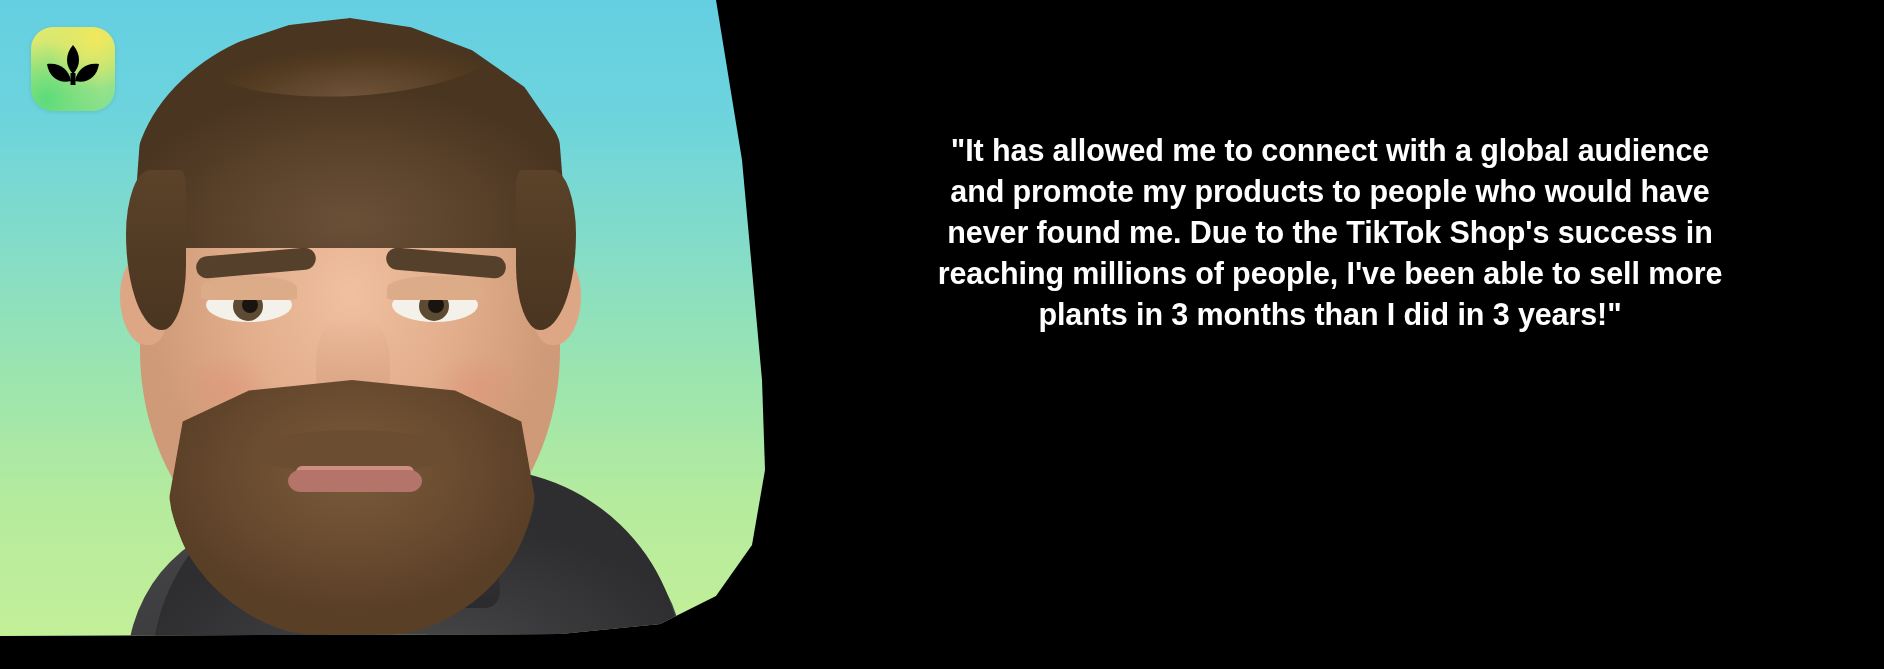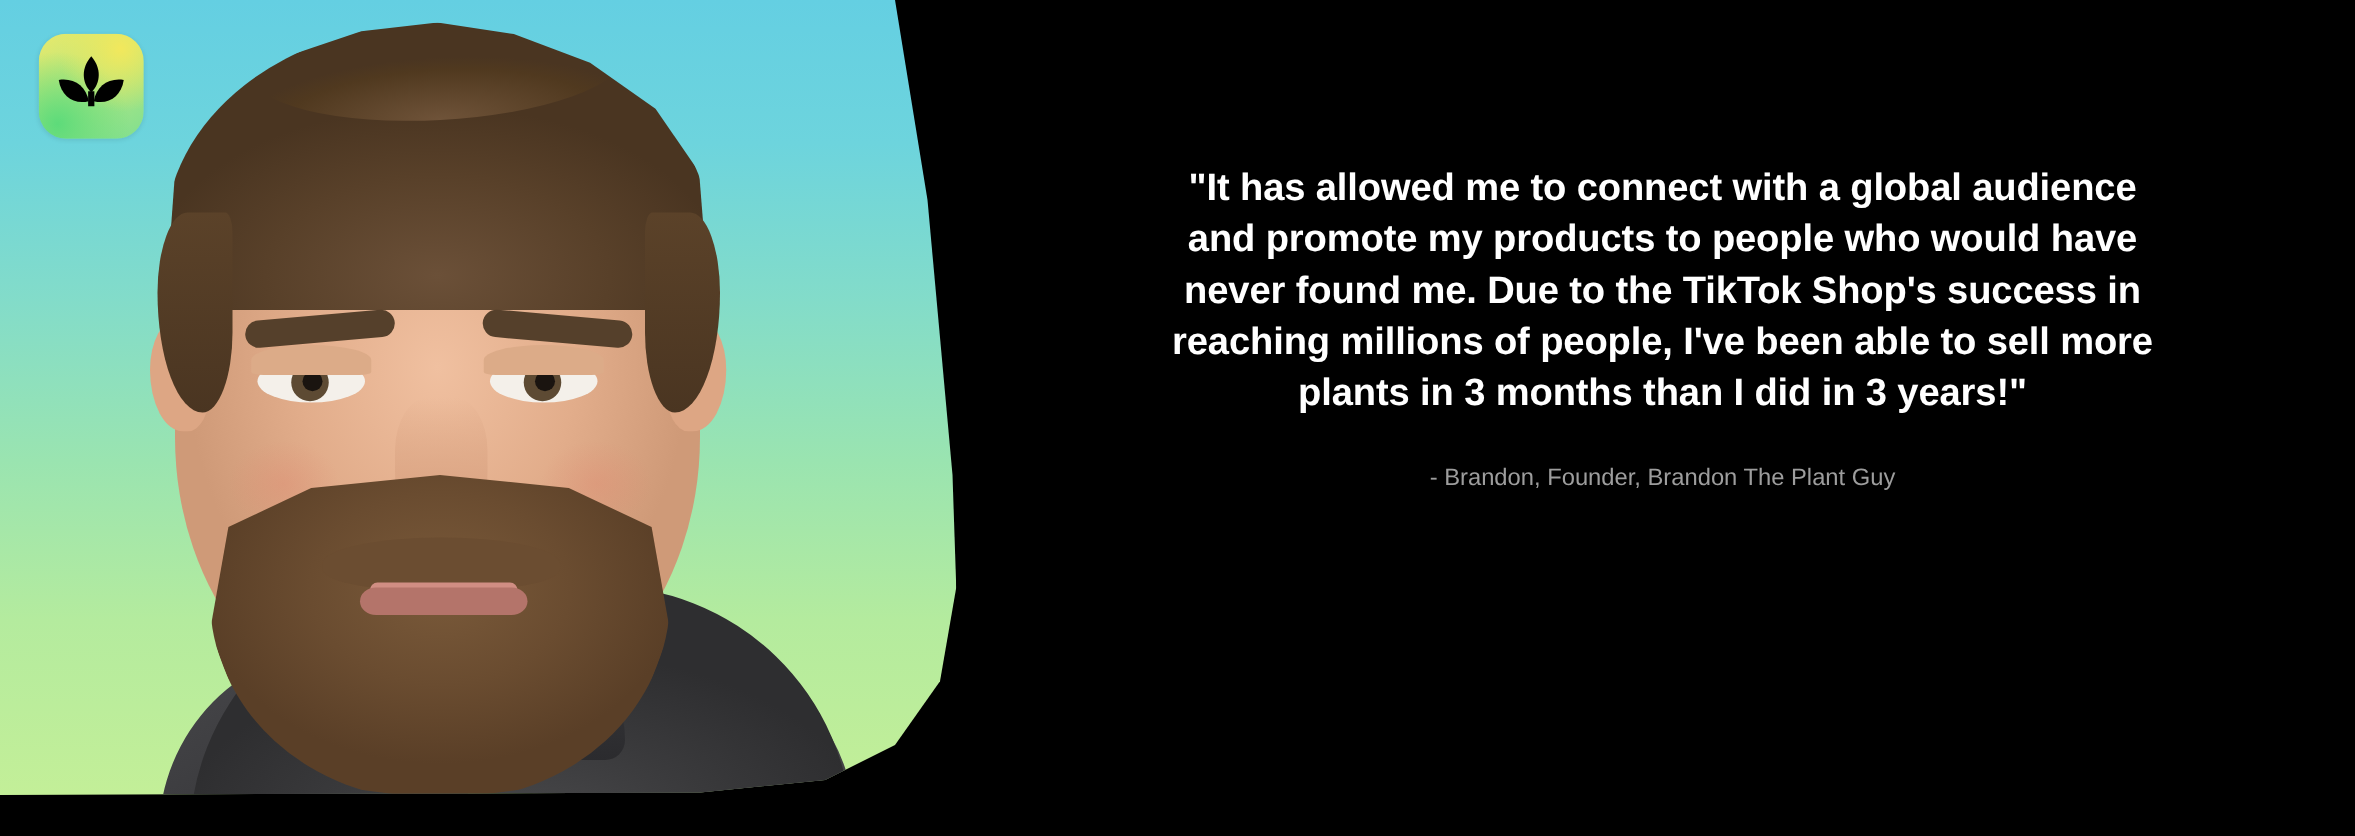--- a/index.html
+++ b/index.html
@@ -219,16 +219,15 @@
         <path d="M28 1 C20 10 20 22 28 30 C36 22 36 10 28 1 Z" fill="#000"></path>
         <path d="M2 20 C14 18 24 25 26 37 C14 40 4 33 2 20 Z" fill="#000"></path>
         <path d="M54 20 C42 18 32 25 30 37 C42 40 52 33 54 20 Z" fill="#000"></path>
         <rect x="25.5" y="29" width="5" height="12" fill="#000"></rect>
       </svg>
     </div>
   </div>
 
   <div class="testimonial">
     <div class="quote-text">"It has allowed me to connect with a global audience and promote my products to people who would have never found me. Due to the TikTok Shop's success in reaching millions of people, I've been able to sell more plants in 3 months than I did in 3 years!"</div>
-    <div class="attribution">- Brandon, Founder, Brandon The Plant Guy</div>
   </div>
 
 </div>
 
 </body></html>

